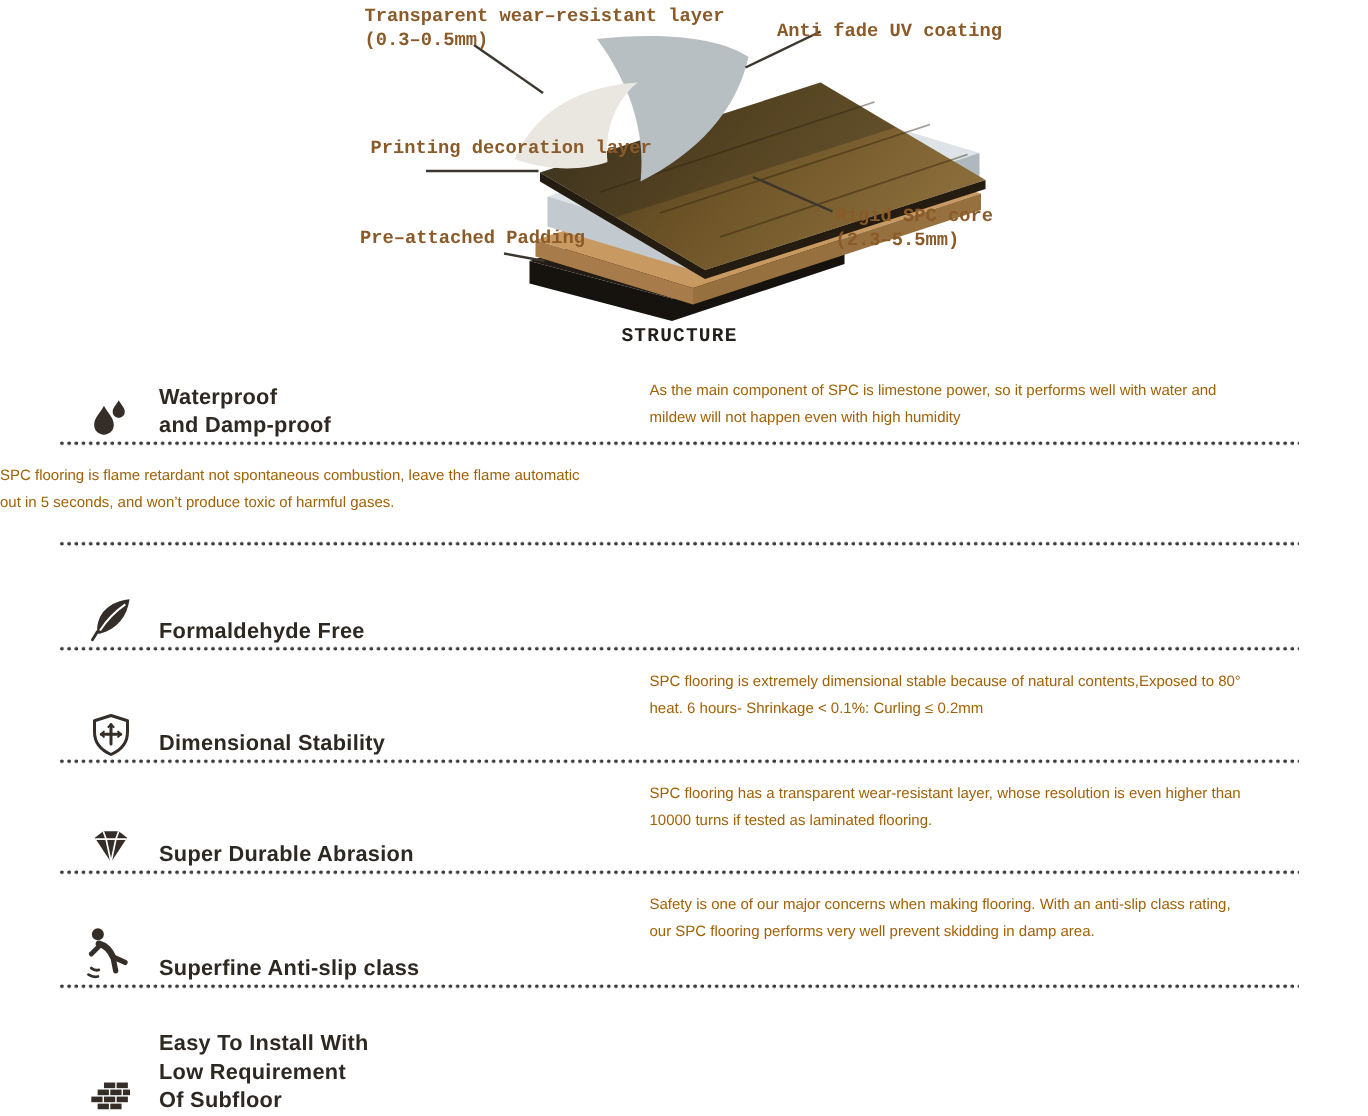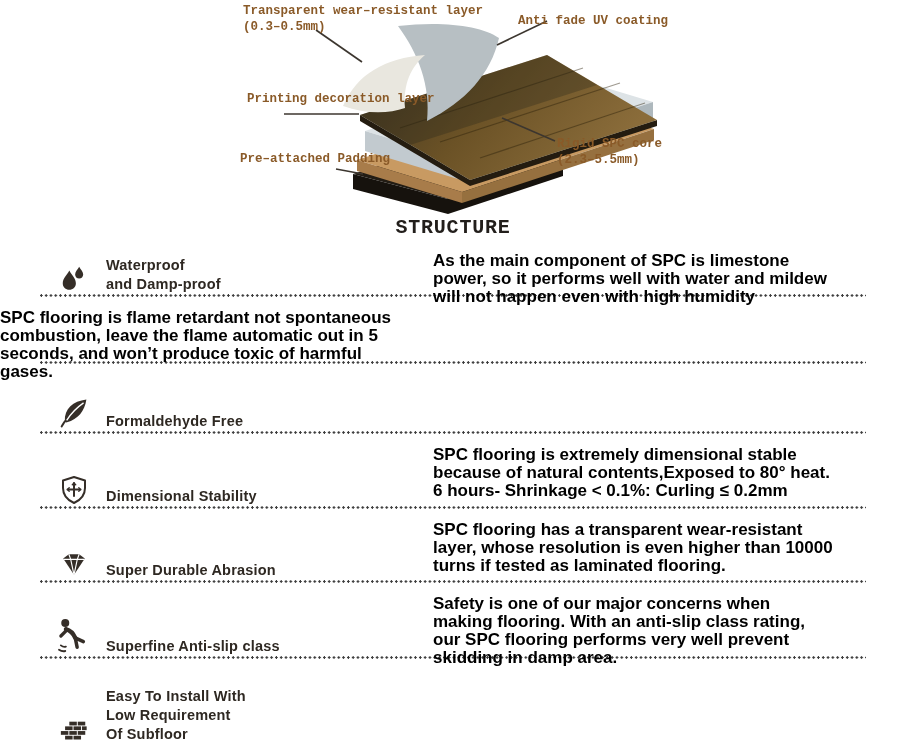--- a/index.html
+++ b/index.html
@@ -10,41 +10,41 @@
   }
   
   .diagram-wrap{position:absolute;left:0;top:0;width:912px;height:240px;font-family:Liberation Mono, monospace;}
   .diagram-svg{position:absolute;left:225px;top:0;width:456px;height:222px;}
   .dlabel{
     position:absolute;font-weight:bold;font-size:12.5px;line-height:16px;
     color:#8a5a28;white-space:nowrap;
   }
   .structure-heading{
     position:absolute;left:225px;top:216px;width:456px;text-align:center;
-    font-weight:bold;font-size:20px;letter-spacing:.8px;color:#221e1b;
+    font-weight:bold;font-size:13px;letter-spacing:.8px;color:#221e1b;
   }
   
   .features{position:absolute;left:0;top:240px;width:912px;}
   .frow{display:flex;align-items:stretch;}
   .row-1{height:54px}.row-2{height:64px}.row-3{height:67px}
   .row-4{height:72px}.row-5{height:71px}.row-6{height:73px}.row-7{height:85px}
   .fleft{
     flex:0 0 433px;display:flex;align-items:flex-end;
     padding-left:42px;box-sizing:border-box;
   }
   .icon-box{
     flex:0 0 64px;display:flex;align-items:center;justify-content:center;
     color:#352e28;
   }
   .ftitle{
     font-weight:bold;font-size:14.5px;line-height:19px;color:#2e2822;
     letter-spacing:.2px;
   }
   .fdesc{
-    width:400px;padding-top:12px;font-size:17px;line-height:18px;color:#000000;font-weight:bold;
+    width:400px;padding-top:12px;font-size:10px;line-height:18px;color:#a16207;
   }
   .sep{
     height:3px;margin:0 46px 0 40px;
     background-image:radial-gradient(circle at 1.3px 1.5px,#3b3b3b 1.05px,transparent 1.35px);
     background-size:4.8px 3px;background-repeat:repeat-x;
   }
   .leader{stroke:#3c362f;stroke-width:1.6;}
   svg .ico-stroke{fill:none;stroke:currentColor;}
 </style>
 </head>

